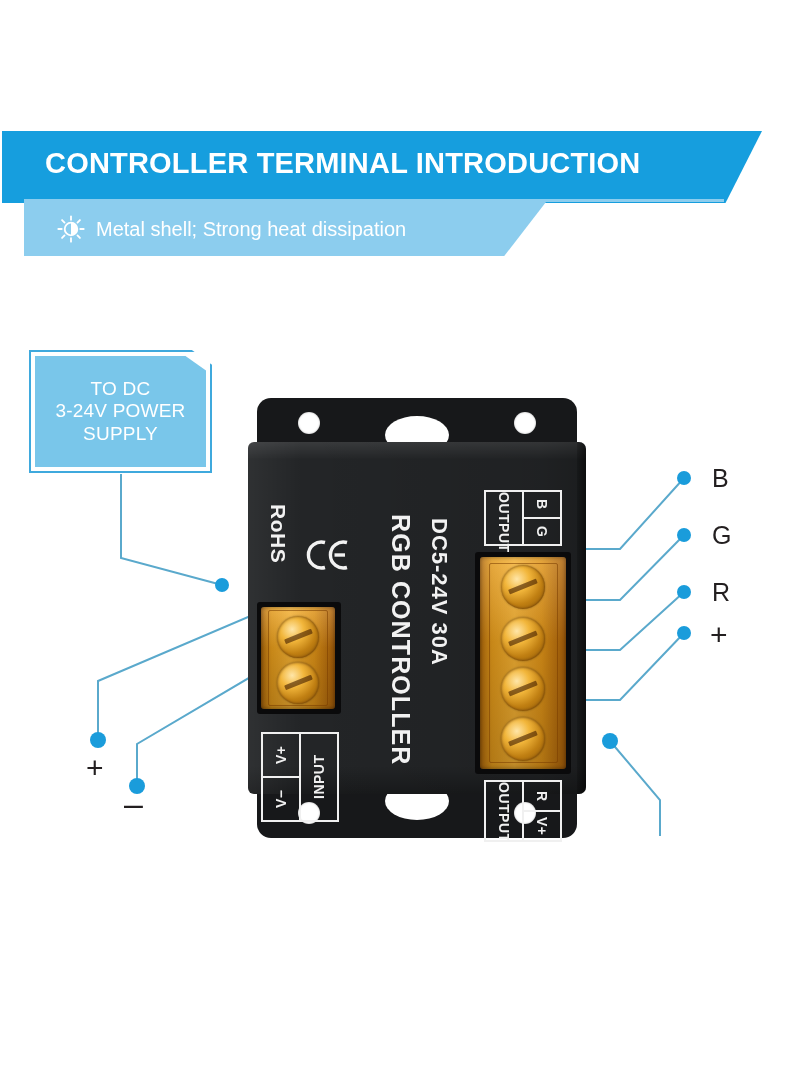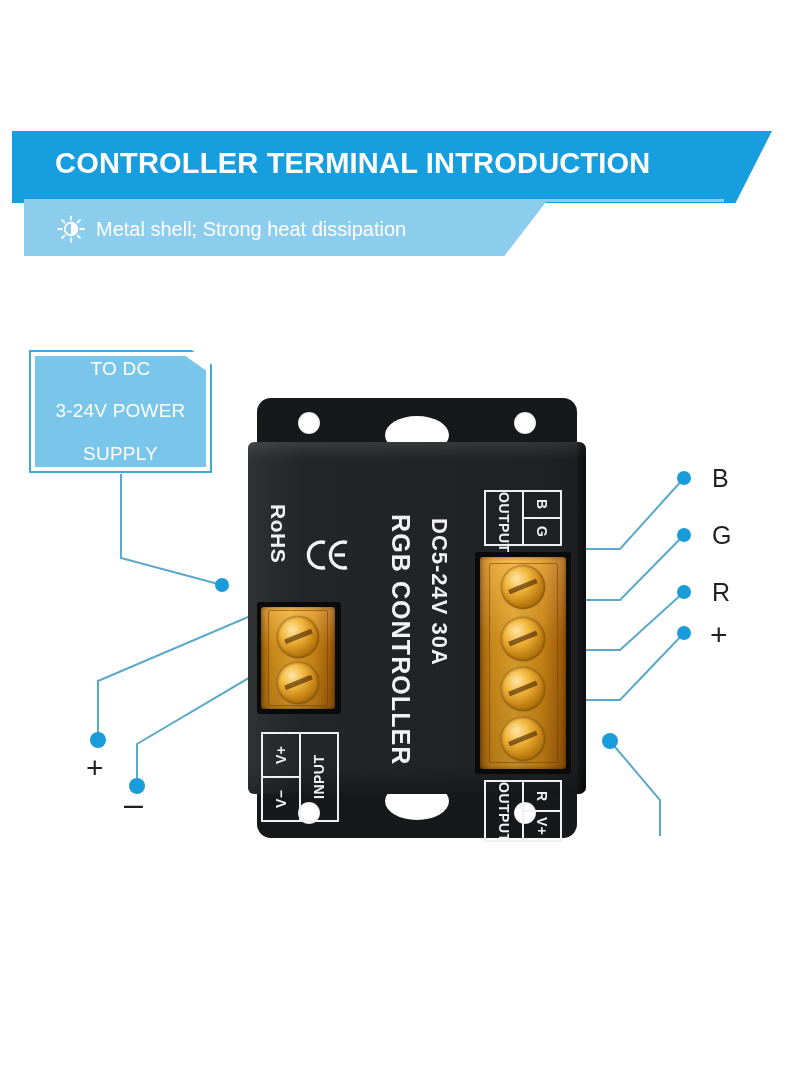--- a/index.html
+++ b/index.html
@@ -11,21 +11,21 @@
     font-family: "Liberation Sans", sans-serif;
     position: relative;
     overflow: hidden;
   }
 
   #stage { position: absolute; inset: 0; }
 
   
   .banner-wrap {
     position: absolute;
-    left: 12px; top: 131px;
+    left: 2px; top: 131px;
     width: 760px; height: 72px;
   }
   .banner-shape {
     position: absolute; inset: 0;
     background: #169ede;
     clip-path: polygon(0 0, 100% 0, 95.2% 100%, 0 100%);
   }
   .banner-title {
     position: absolute;
     left: 43px; top: 0; height: 64px;
@@ -91,21 +91,20 @@
   }
   .callout .inner span { display: block; white-space: nowrap; }
 
   #callout-power {
     left: 29px; top: 350px;
     width: 183px; height: 123px;
     clip-path: polygon(0 0, 89% 0, 100% 12%, 100% 100%, 0 100%);
   }
   #callout-power .inner {
     clip-path: polygon(0 0, 88% 0, 100% 13%, 100% 100%, 0 100%);
-    gap: 20px;
   }
 
   #callout-rgb {
     left: 604px; top: 833px;
     width: 188px; height: 100px;
     clip-path: polygon(11% 0, 100% 0, 100% 100%, 0 100%, 0 12%);
   }
   #callout-rgb .inner {
     clip-path: polygon(12% 0, 100% 0, 100% 100%, 0 100%, 0 13%);
   }

